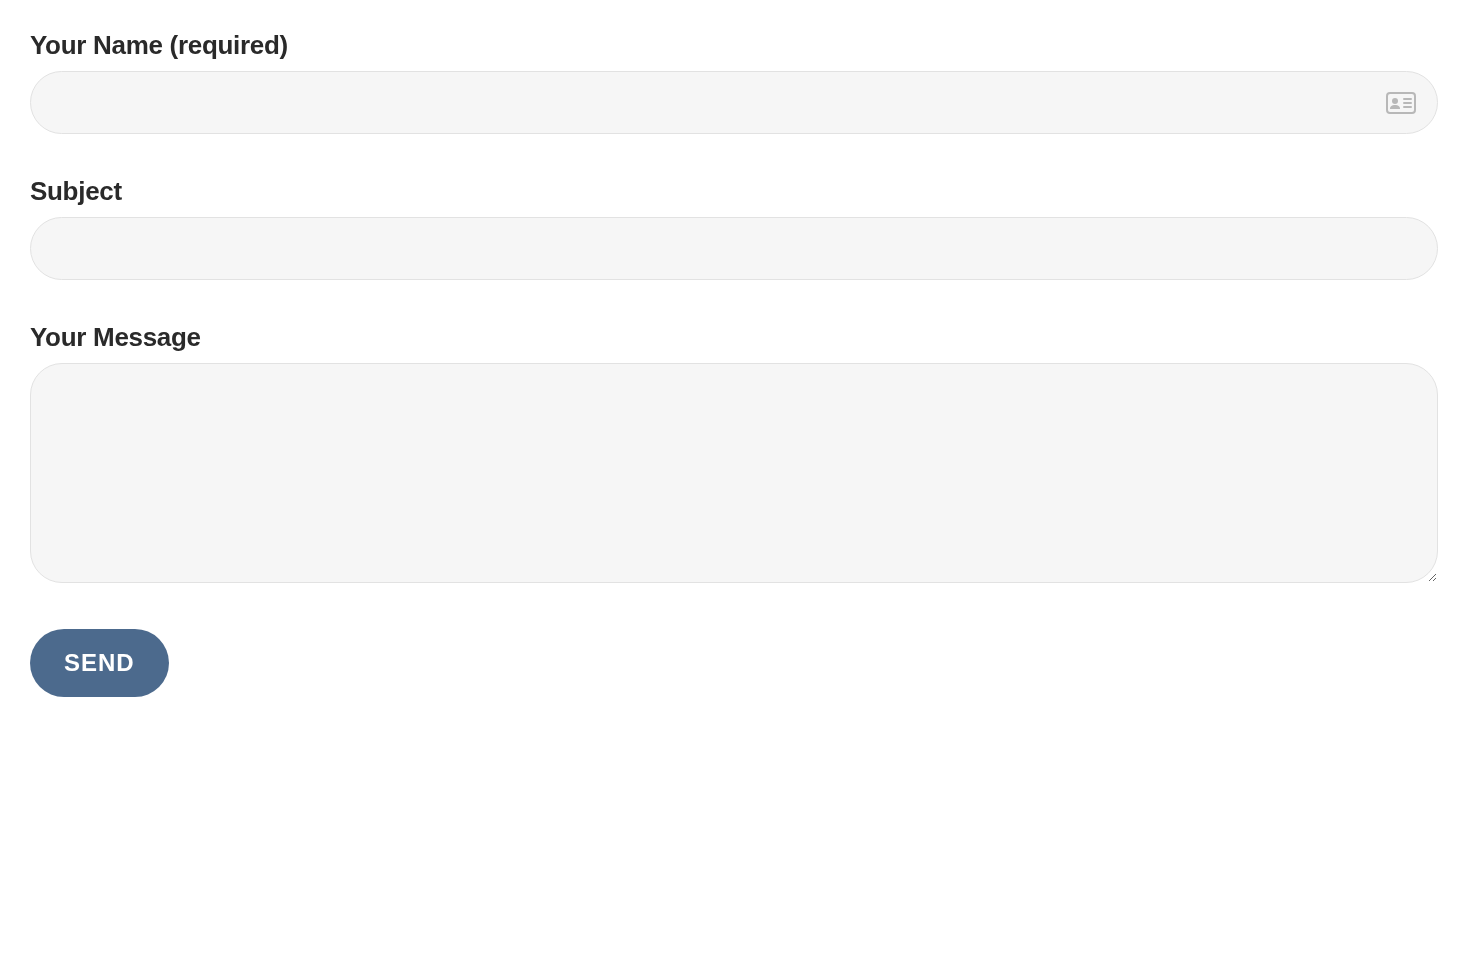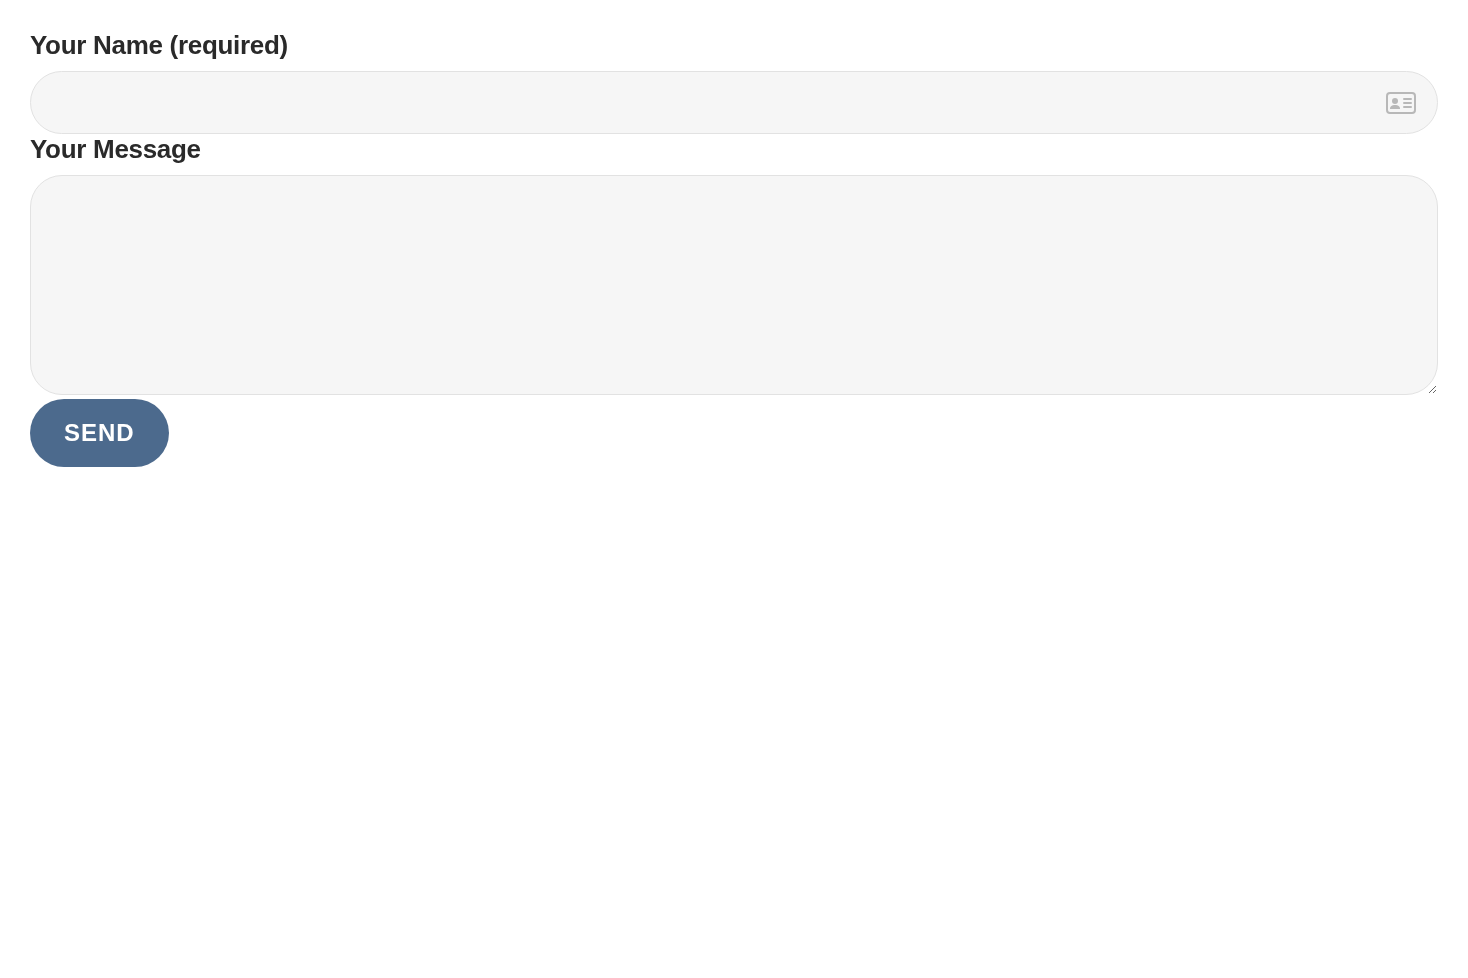--- a/index.html
+++ b/index.html
@@ -7,20 +7,21 @@
       margin: 0;
       padding: 0;
     }
     body {
       font-family: -apple-system, BlinkMacSystemFont, "Segoe UI", "Helvetica Neue", Arial, sans-serif;
       background: #ffffff;
       padding: 30px;
       width: 1468px;
     }
     .form-group {
+      margin-bottom: 42px;
     }
     .form-label {
       display: block;
       font-size: 26px;
       font-weight: 700;
       color: #2a2a2a;
       margin-bottom: 10px;
       letter-spacing: -0.3px;
     }
     .input-wrapper {
@@ -94,20 +95,26 @@
           <path d="M4 17 C4 14 6 13 9 13 C12 13 14 14 14 17" fill="#b8b8b8"></path>
           <rect x="17" y="6" width="9" height="2" rx="1" fill="#b8b8b8"></rect>
           <rect x="17" y="10" width="9" height="2" rx="1" fill="#b8b8b8"></rect>
           <rect x="17" y="14" width="9" height="2" rx="1" fill="#b8b8b8"></rect>
         </svg>
       </span>
     </div>
   </div>
 
 
+  <div class="form-group">
+    <label class="form-label">Subject</label>
+    <div class="input-wrapper">
+      <input type="text" class="form-input" value="" style="">
+    </div>
+  </div>
 
   <div class="form-group">
     <label class="form-label">Your Message</label>
     <textarea class="form-textarea" style=""></textarea>
   </div>
 
   <button type="submit" class="send-button">SEND</button>
 </form>
 
 </body></html>

